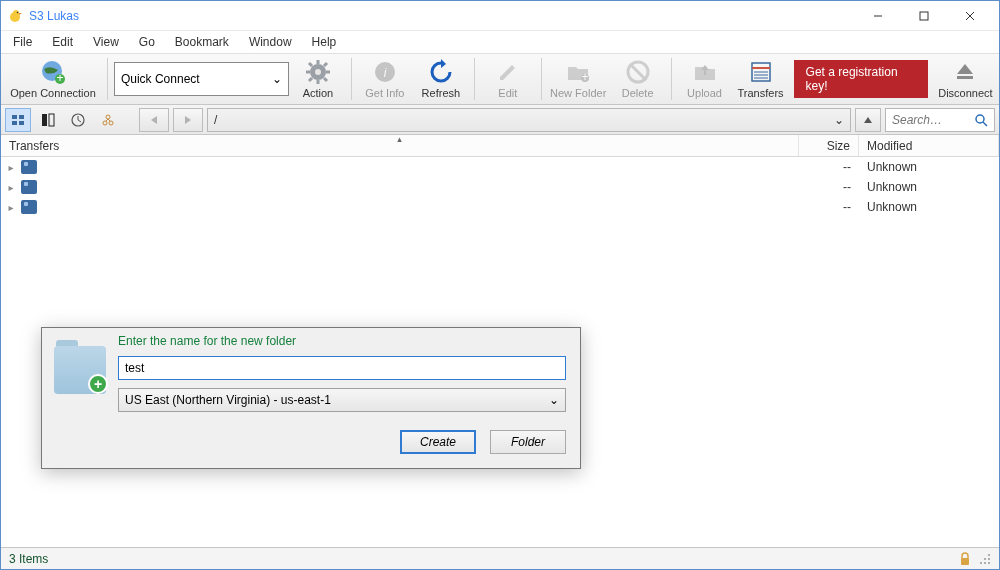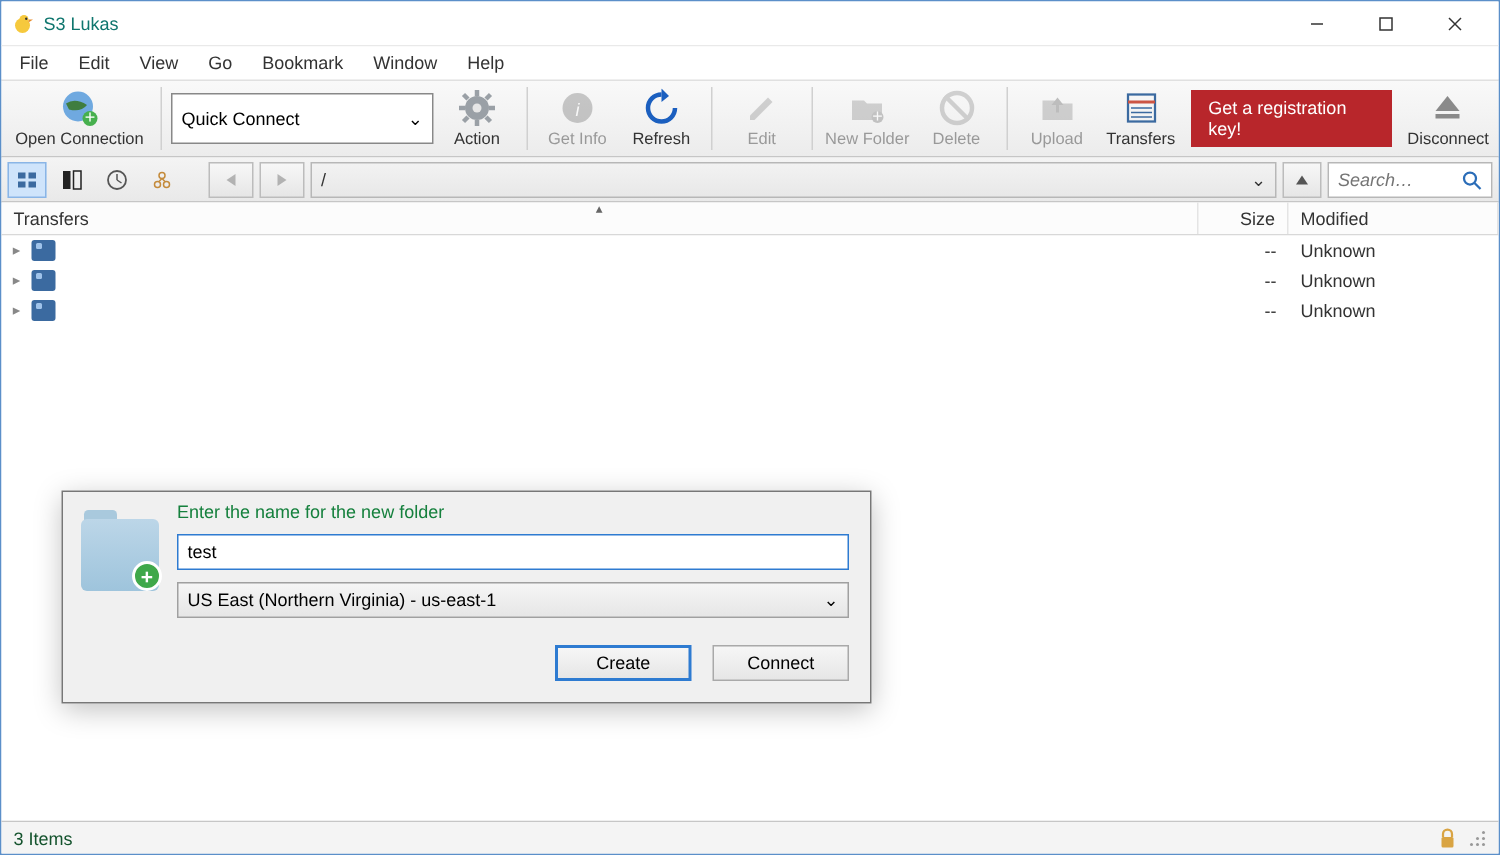--- a/index.html
+++ b/index.html
@@ -1,20 +1,20 @@
 <!DOCTYPE html>
 <html><head>
 <meta charset="utf-8">
 <style>
 * { box-sizing: border-box; margin: 0; padding: 0; font-family: "Segoe UI", Tahoma, sans-serif; font-size: 12px; }
 html, body { width: 1000px; height: 570px; overflow: hidden; background: #fff; }
 .window { width: 1000px; height: 570px; display: flex; flex-direction: column; border: 1px solid #5b8fc9; }
 .titlebar { height: 30px; display: flex; align-items: center; padding: 0 6px; background: #fff; border-bottom: 1px solid #e9e9e9; }
 .titlebar .duck { width: 16px; height: 16px; margin-right: 6px; }
-.titlebar .title { flex: 0 0 auto; color: #0f766e; }
+.titlebar .title { flex: 0 0 auto; color: #3b82f6; }
 .titlebar .spacer { flex: 1; }
 .titlebar .winbtn { width: 46px; height: 30px; display: flex; align-items: center; justify-content: center; color: #555; }
 .menubar { height: 22px; display: flex; align-items: center; padding: 0 4px; gap: 4px; background: #fff; }
 .menubar .menuitem { padding: 2px 8px; color: #333; }
 .toolbar { height: 52px; display: flex; align-items: center; background: linear-gradient(#f9f9f9,#ececec); border-top: 1px solid #e0e0e0; border-bottom: 1px solid #c6c6c6; padding: 0 4px; gap: 2px; }
 .toolbtn { display: flex; flex-direction: column; align-items: center; justify-content: center; min-width: 54px; height: 48px; padding: 2px 4px; gap: 2px; }
 .toolbtn .ticon { width: 26px; height: 26px; display:flex; align-items:center; justify-content:center; }
 .toolbtn .tlabel { font-size: 11px; color: #333; white-space: nowrap; }
 .toolbtn.disabled .tlabel { color: #999; }
 .toolbtn.disabled .ticon { opacity: .45; }
@@ -56,21 +56,21 @@
 .dialog .dbody { display:flex; padding: 6px 14px 10px 10px; gap:10px; background:#f0f0f0; }
 .dialog .foldericon { width:56px; height:56px; flex:0 0 56px; position:relative; margin-top:4px; }
 .dialog .foldericon .fback { position:absolute; inset:8px 2px 0 2px; background:linear-gradient(#bcd6e8,#9ec4dc); border-radius:4px; }
 .dialog .foldericon .ftab { position:absolute; top:2px; left:4px; width:22px; height:10px; background:#a9c9dd; border-radius:3px 3px 0 0; }
 .dialog .foldericon .fplus { position:absolute; right:0; bottom:0; width:20px; height:20px; background:#3fa84a; border-radius:50%; border:2px solid #fff; display:flex; align-items:center; justify-content:center; color:#fff; font-weight:bold; font-size:14px; }
 .dialog .fields { flex:1; display:flex; flex-direction:column; gap:8px; }
 .dialog .fields .prompt { color:#15803d; }
 .dialog .fields input[type=text] { height:24px; border:1px solid #2e7bd1; padding:0 6px; outline:none; }
 .dialog .fields .region { height:24px; border:1px solid #a0a0a0; background:linear-gradient(#f6f6f6,#e6e6e6); display:flex; align-items:center; justify-content:space-between; padding:0 6px; }
 .dialog .dbuttons { display:flex; justify-content:flex-end; gap:14px; padding:8px 14px 14px; background:#f0f0f0; }
-.dialog .dbuttons button { width:91px; height:24px; border:1px solid #a9a9a9; background:linear-gradient(#f6f6f6,#e6e6e6); cursor:pointer; }
+.dialog .dbuttons button { width:76px; height:24px; border:1px solid #a9a9a9; background:linear-gradient(#f6f6f6,#e6e6e6); cursor:pointer;font-style:italic; }
 .dialog .dbuttons button.primary { border:2px solid #2e7bd1; }
 svg { display:block; }
 </style>
 </head>
 <body>
 
 <div class="window">
 
   <div class="titlebar">
     <svg class="duck" viewBox="0 0 16 16">
@@ -342,21 +342,21 @@
           <div class="prompt">Enter the name for the new folder</div>
           <input type="text" value="test" style="">
           <div class="region">
             <span>US East (Northern Virginia) - us-east-1</span>
             <span>⌄</span>
           </div>
         </div>
       </div>
       <div class="dbuttons">
         <button class="primary">Create</button>
-        <button>Connect</button>
+        <button>Folder</button>
       </div>
     </div>
   </div>
 
   <div class="statusbar">
     <span>3 Items</span>
     <div class="right">
       <svg width="12" height="14">
           <rect x="2" y="6" width="8" height="7" rx="1" fill="#d9a443"></rect>
           <path d="M3 6 V4 a3 3 0 0 1 6 0 V6" fill="none" stroke="#d9a443" stroke-width="1.5"></path>

